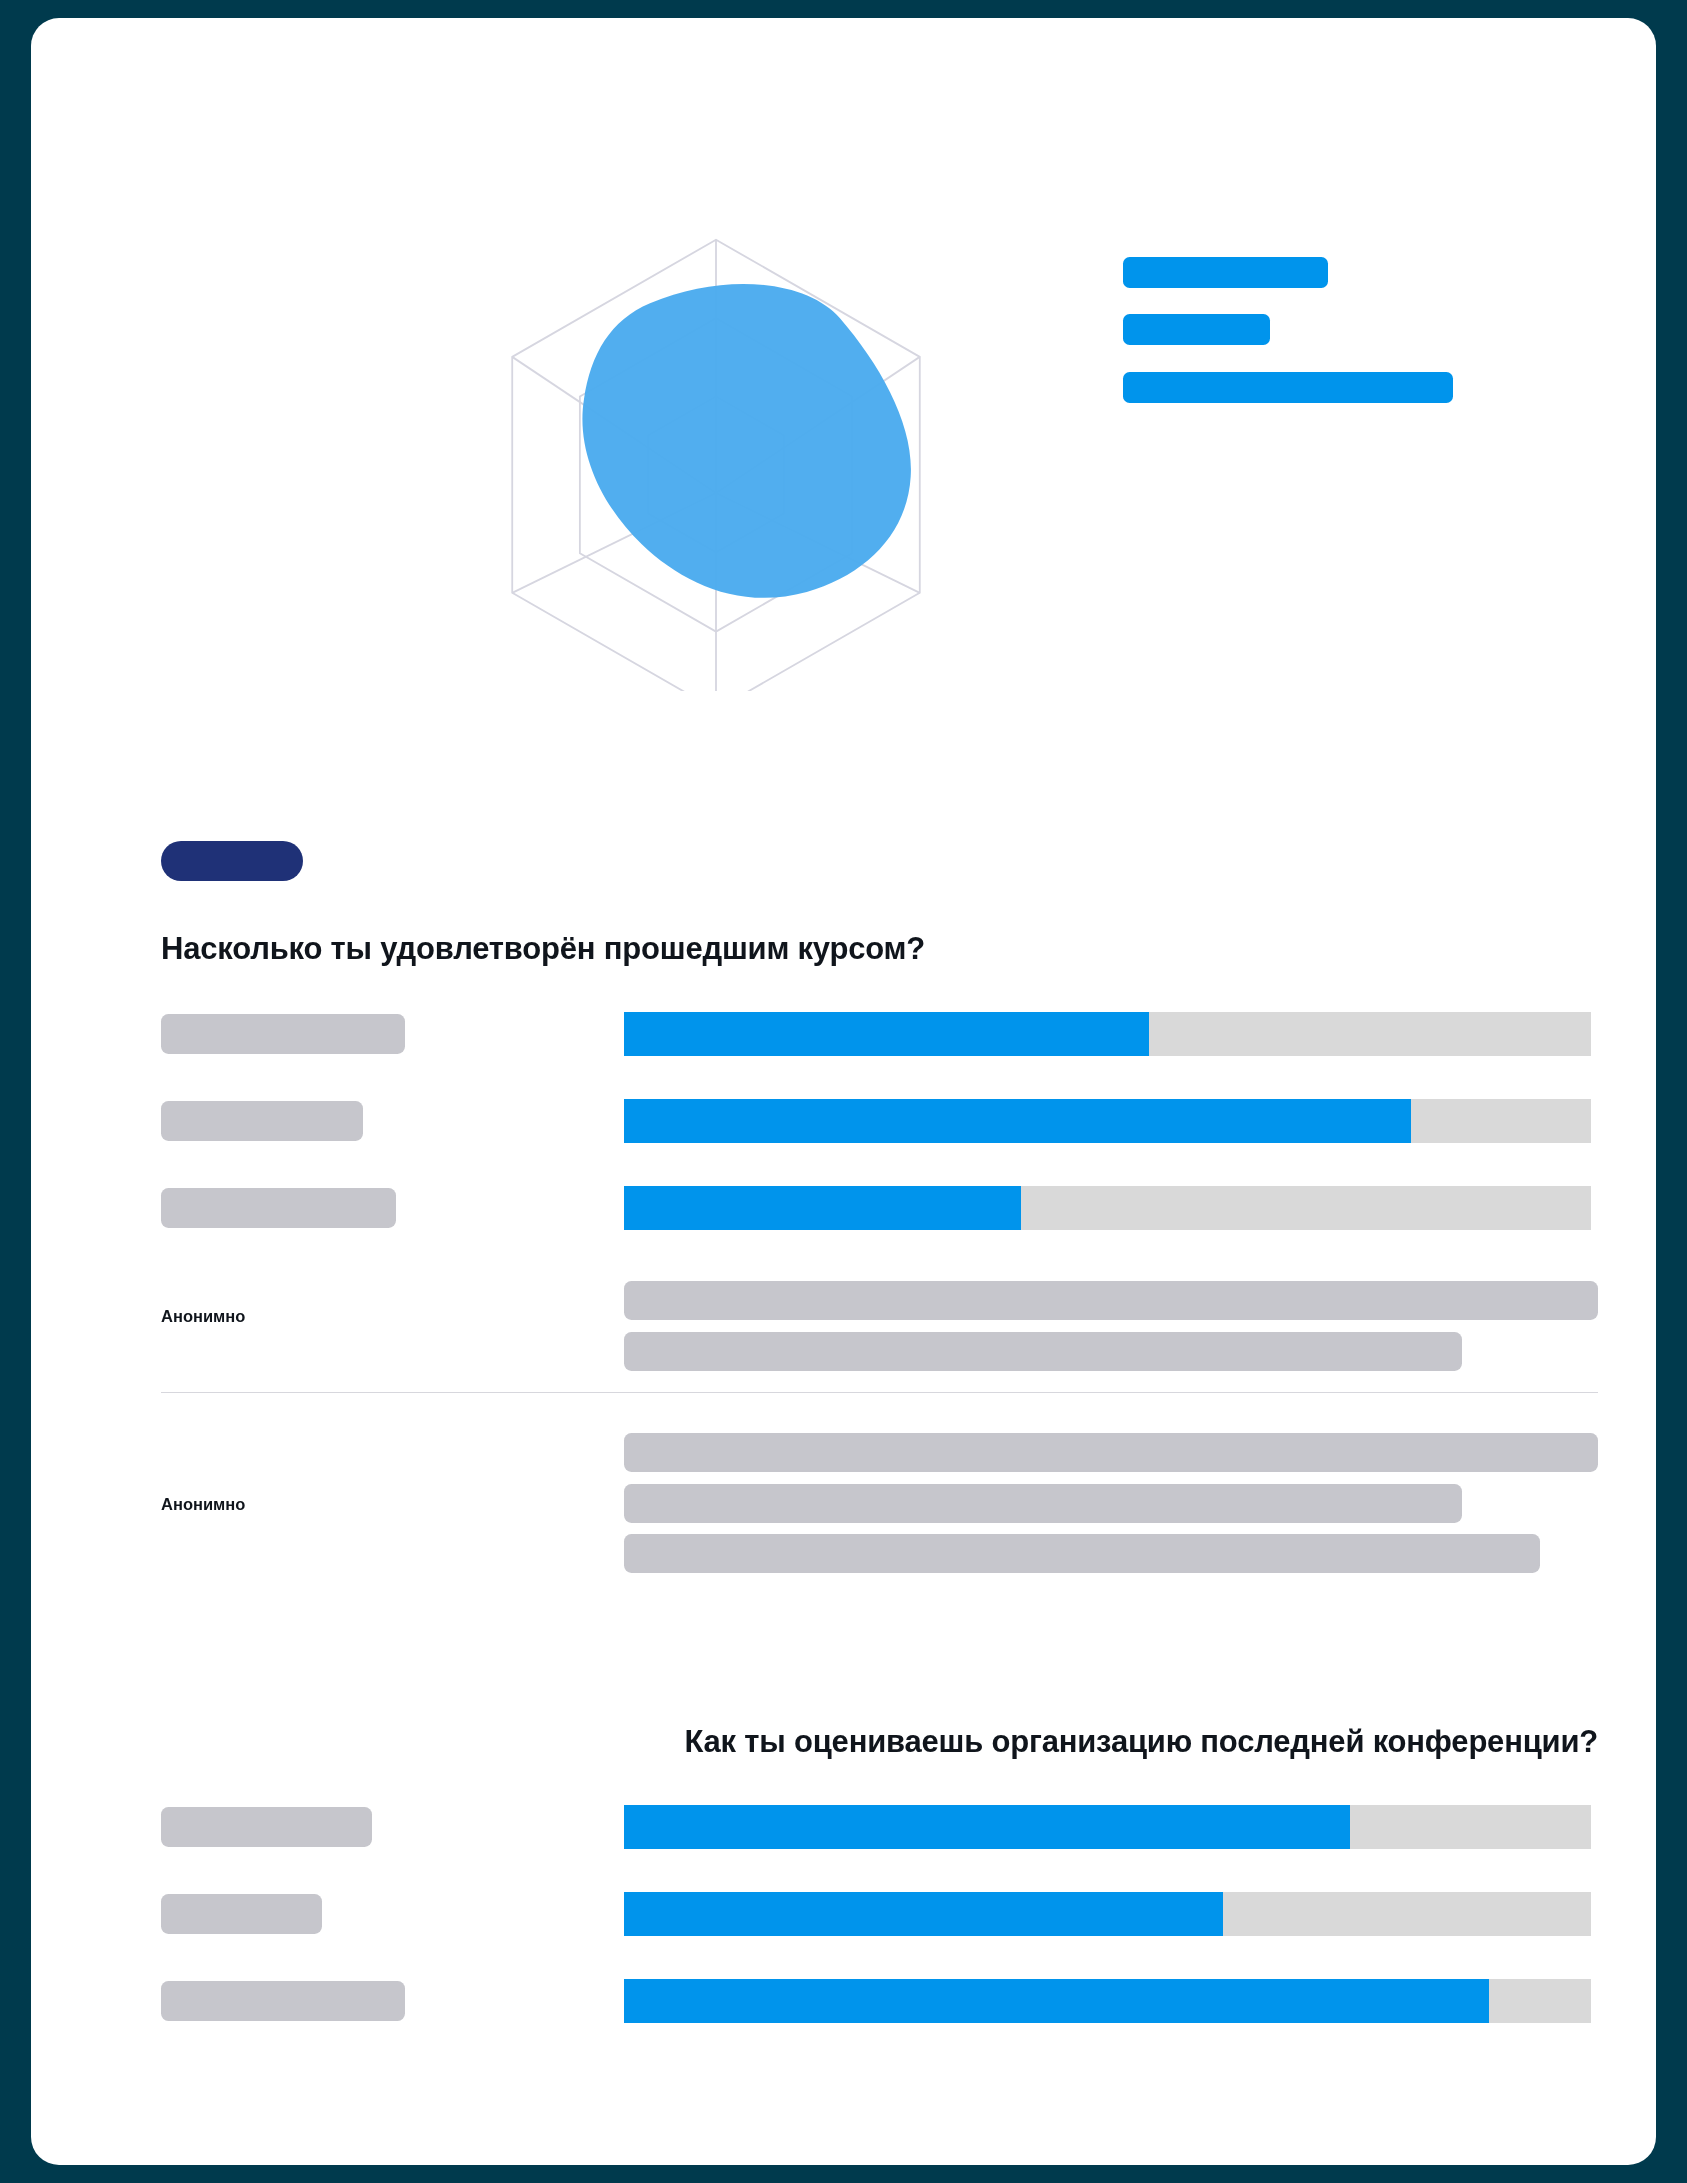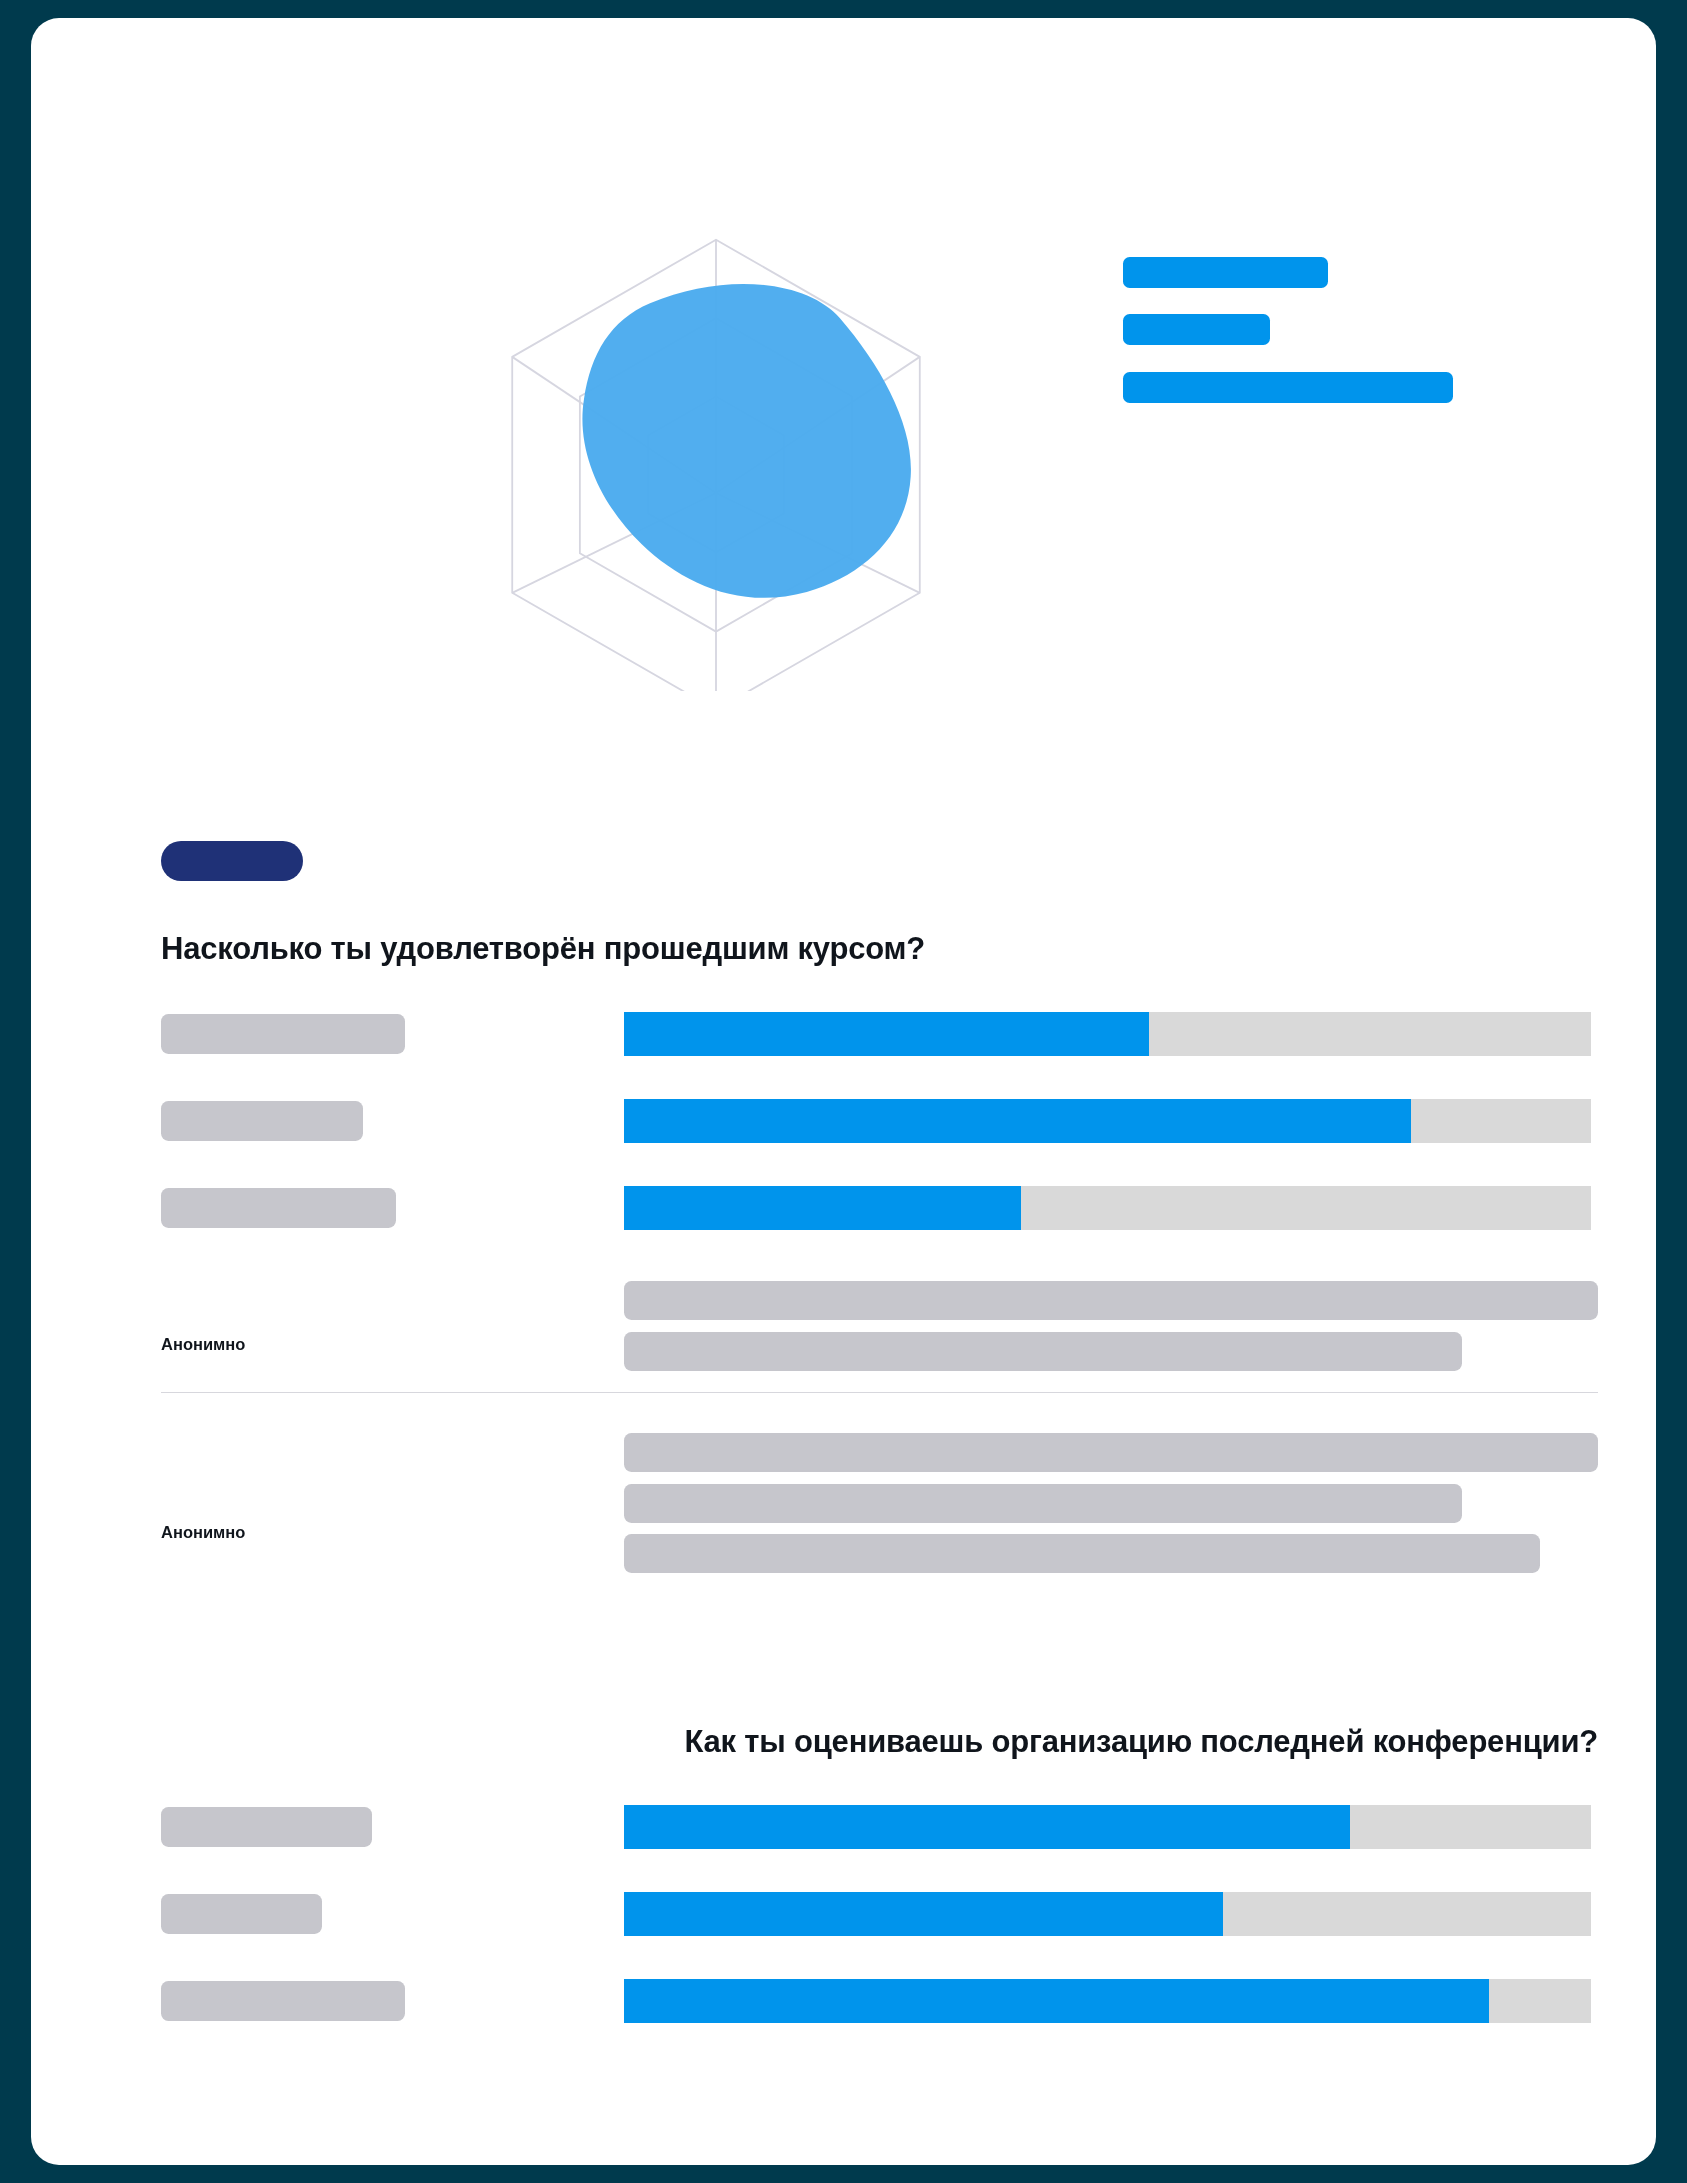--- a/index.html
+++ b/index.html
@@ -124,21 +124,20 @@
     padding-bottom: 21.5px;
   }
   .comment + .comment { border-top: 1.7px solid #d7d7dd; padding-top: 40px; }
 
   .comment-author {
     position: absolute;
     left: 0;
     font-size: 16.5px;
     font-weight: bold;
     color: #10151c;
-    margin-top: 28px;
   }
   .comment-lines {
     margin-left: 463px;
   }
   .comment-line {
     height: 39px;
     background: #c6c6cc;
     border-radius: 7.4px;
     margin-bottom: 11.6px;
   }

